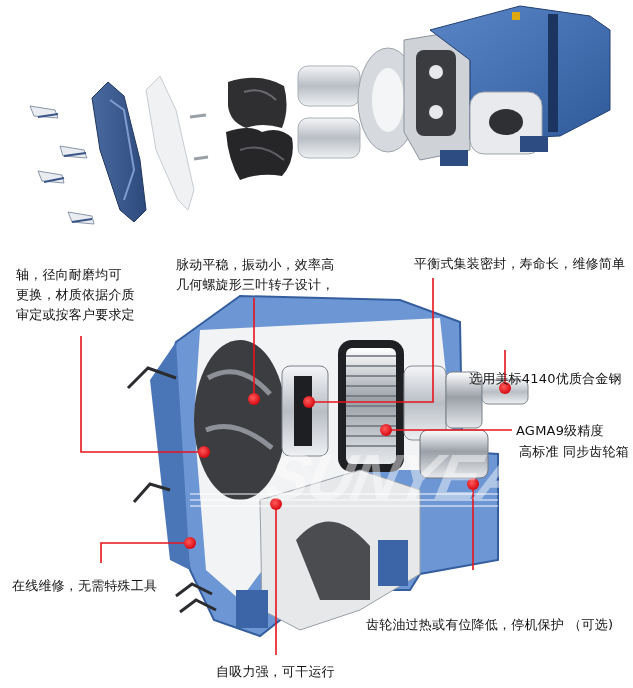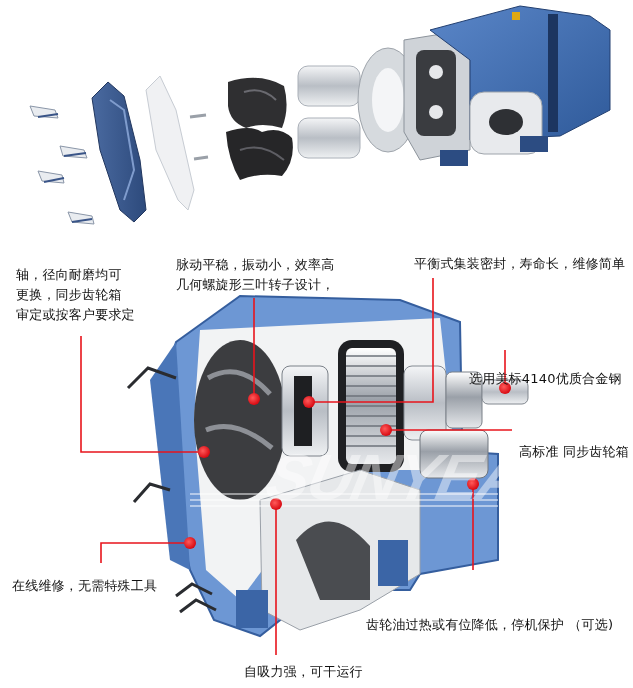--- a/index.html
+++ b/index.html
@@ -164,45 +164,48 @@
       <circle cx="190" cy="543" r="6"></circle>
       <circle cx="473" cy="484" r="6"></circle>
       <circle cx="276" cy="504" r="6"></circle>
     </g>
   </svg>
 
   <div class="watermark">SUNYEAR</div>
 
   <div class="label" style="left:16px; top:265px;">
     <div>轴，径向耐磨均可</div>
-    <div>更换，同步齿轮箱</div>
+    <div>更换，材质依据介质</div>
     <div>审定或按客户要求定</div>
   </div>
 
   <div class="label" style="left:176px; top:255px;">
     <div>脉动平稳，振动小，效率高</div>
     <div>几何螺旋形三叶转子设计，</div>
   </div>
 
   <div class="label" style="left:367px; top:254px;margin-left:47px;">
     <div>平衡式集装密封，寿命长，维修简单</div>
   </div>
 
   <div class="label" style="left:469px; top:322px;margin-top:47px;">
     <div>选用美标4140优质合金钢</div>
   </div>
 
+  <div class="label" style="left:516px; top:421px;">
+    <div>AGMA9级精度</div>
+  </div>
   <div class="label" style="left:519px; top:442px;">
     <div>高标准 同步齿轮箱</div>
   </div>
 
   <div class="label" style="left:12px; top:576px;text-align:center;">
     <div>在线维修，无需特殊工具</div>
   </div>
 
   <div class="label" style="left:366px; top:615px;">
     <div>齿轮油过热或有位降低，停机保护 （可选)</div>
   </div>
 
-  <div class="label" style="left:216px; top:662px;margin-left:28px;">
+  <div class="label" style="left:216px; top:662px;">
     <div>自吸力强，可干运行</div>
   </div>
 </div>
 
 </body></html>

